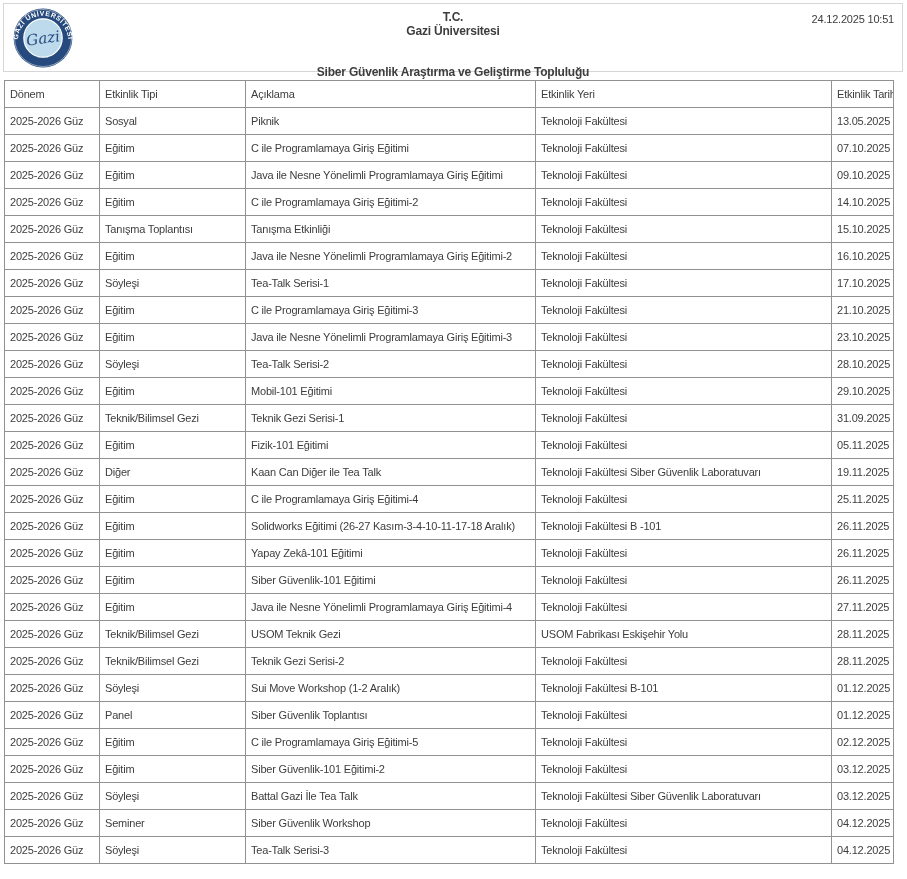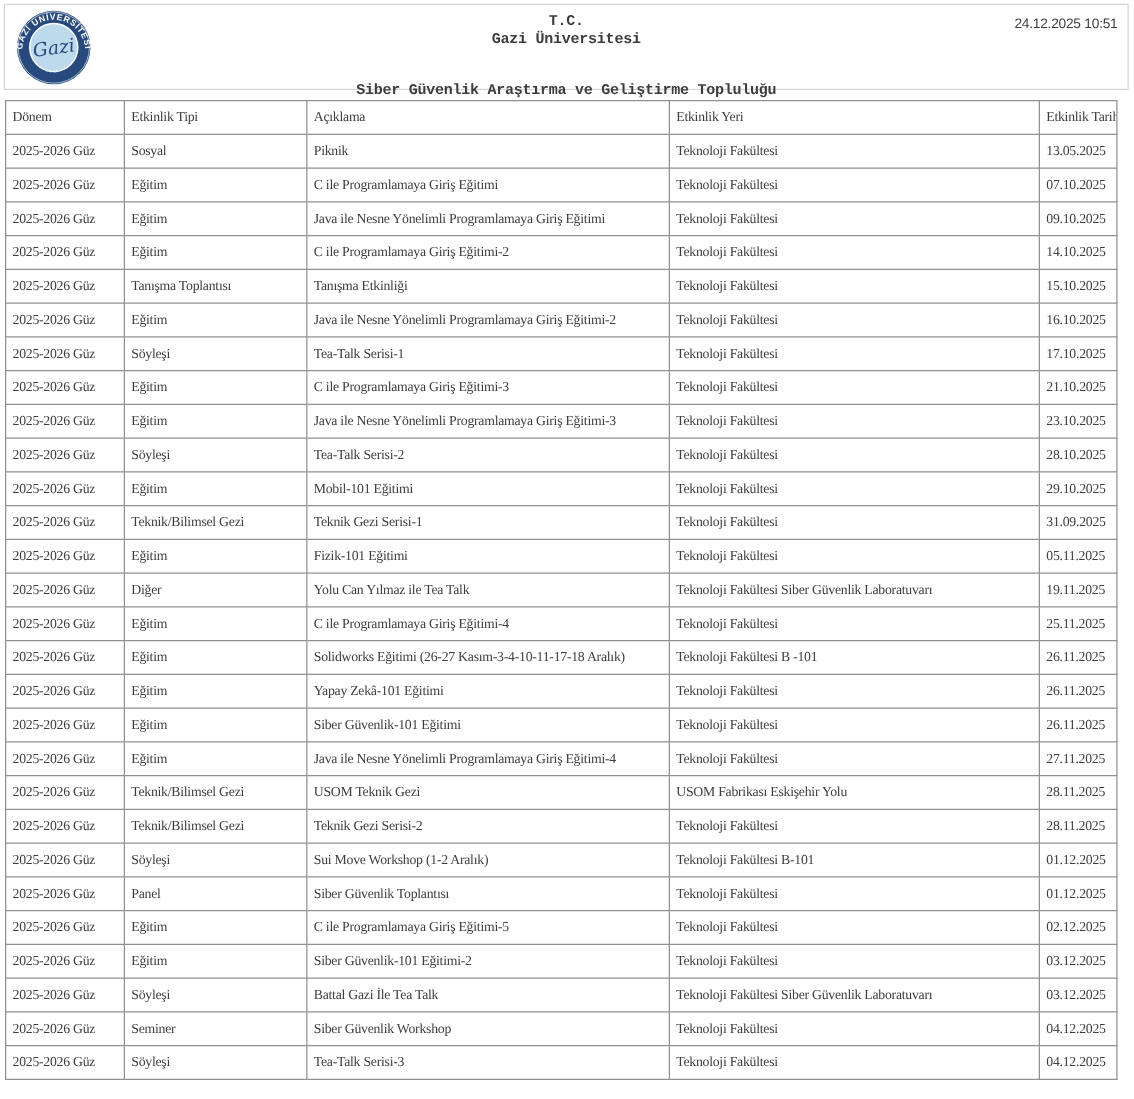--- a/index.html
+++ b/index.html
@@ -35,41 +35,39 @@
     position: absolute;
     left: 0;
     right: 0;
     top: 6px;
     text-align: center;
     font-weight: bold;
     font-size: 12px;
     letter-spacing: -0.2px;
     color: #3d3d3d;
     line-height: 14px;
-    font-family: Liberation Mono, monospace;
   }
   .subtitle {
     margin-top: 27px;
   }
   .datetime {
     position: absolute;
     right: 8px;
     top: 9px;
     font-size: 11px;
     letter-spacing: -0.2px;
     color: #3d3d3d;
   }
   table.events {
     position: absolute;
     left: 4px;
     top: 80px;
     width: 725px;
     border-collapse: collapse;
     table-layout: fixed;
-    font-family: Liberation Serif, serif;
   }
   table.events th,
   table.events td {
     border: 1px solid #919191;
     height: 26px;
     padding: 0 5px;
     font-size: 11px;
     font-weight: normal;
     letter-spacing: -0.2px;
     text-align: left;
@@ -223,21 +221,21 @@
       <tr>
         <td>2025-2026 Güz</td>
         <td>Eğitim</td>
         <td>Fizik-101 Eğitimi</td>
         <td>Teknoloji Fakültesi</td>
         <td>05.11.2025</td>
       </tr>
       <tr>
         <td>2025-2026 Güz</td>
         <td>Diğer</td>
-        <td>Yolu Can Yılmaz ile Tea Talk</td>
+        <td>Kaan Can Diğer ile Tea Talk</td>
         <td>Teknoloji Fakültesi Siber Güvenlik Laboratuvarı</td>
         <td>19.11.2025</td>
       </tr>
       <tr>
         <td>2025-2026 Güz</td>
         <td>Eğitim</td>
         <td>C ile Programlamaya Giriş Eğitimi-4</td>
         <td>Teknoloji Fakültesi</td>
         <td>25.11.2025</td>
       </tr>

